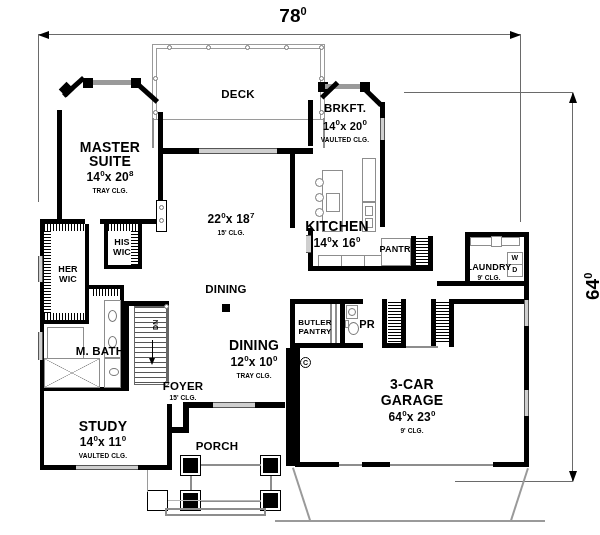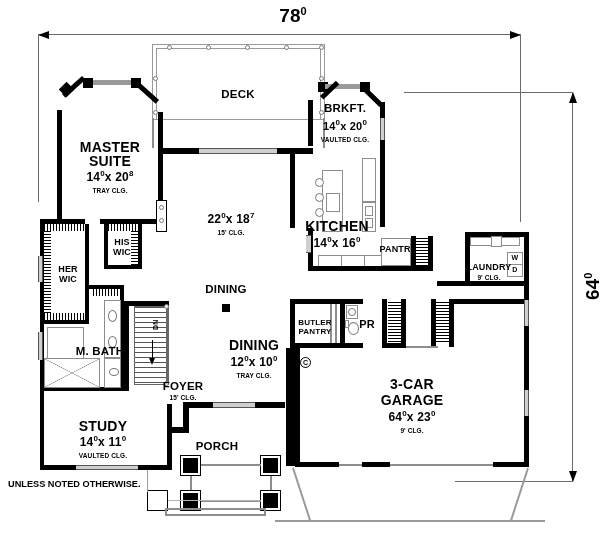--- a/index.html
+++ b/index.html
@@ -317,16 +317,15 @@
   <div class="thin" style="left:190px;top:476px;width:1.5px;height:14px;"></div>
   <div class="thin" style="left:270px;top:476px;width:1.5px;height:14px;"></div>
   <div class="thin" style="left:165px;top:508px;width:100px;height:1.5px;"></div>
   <div class="thin" style="left:165px;top:514px;width:100px;height:1.5px;"></div>
   <div class="thin" style="left:165px;top:508px;width:1.5px;height:8px;"></div>
   <div class="thin" style="left:264px;top:508px;width:1.5px;height:8px;"></div>
   <div class="thin" style="left:147px;top:470px;width:1px;height:22px;background:#9a9a9a;"></div>
   <div class="thin" style="left:168px;top:500px;width:92px;height:1px;background:#b5b5b5;"></div>
 
   <div class="note" style="left:8px;top:478px;">
-    <div>UNLESS NOTED OTHERWISE.</div>
   </div>
 
 </div>
 
 </body></html>

